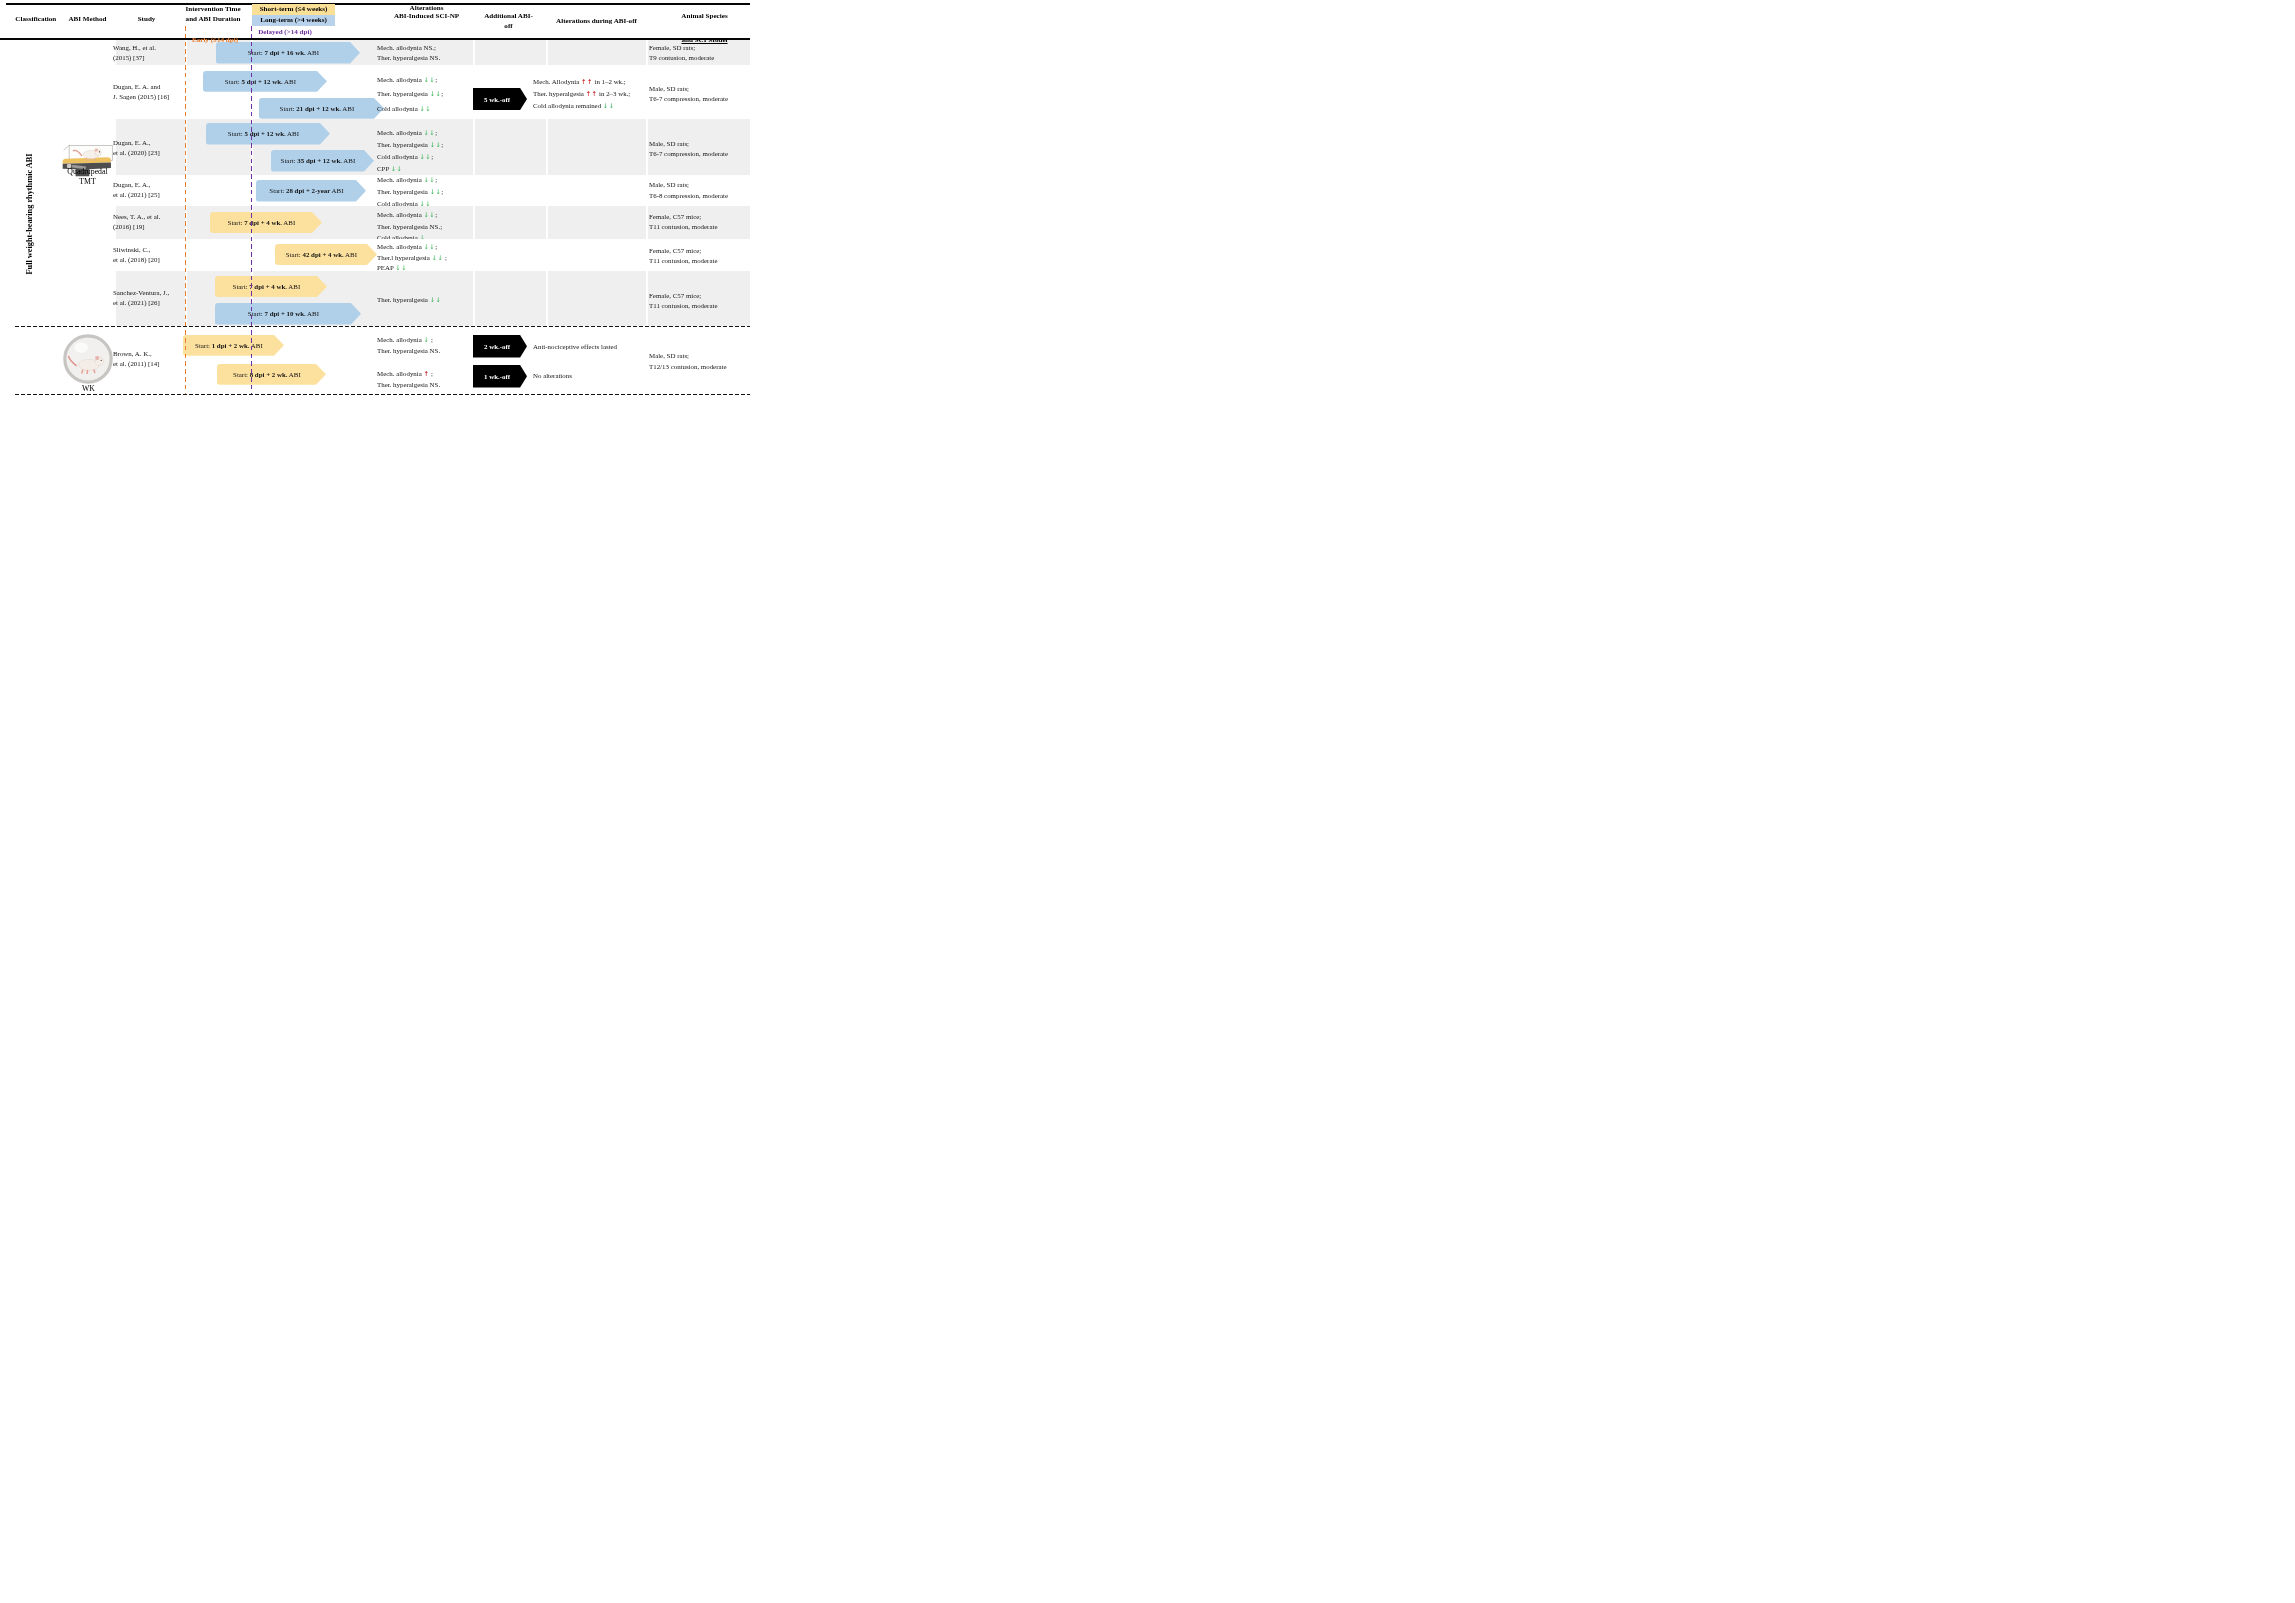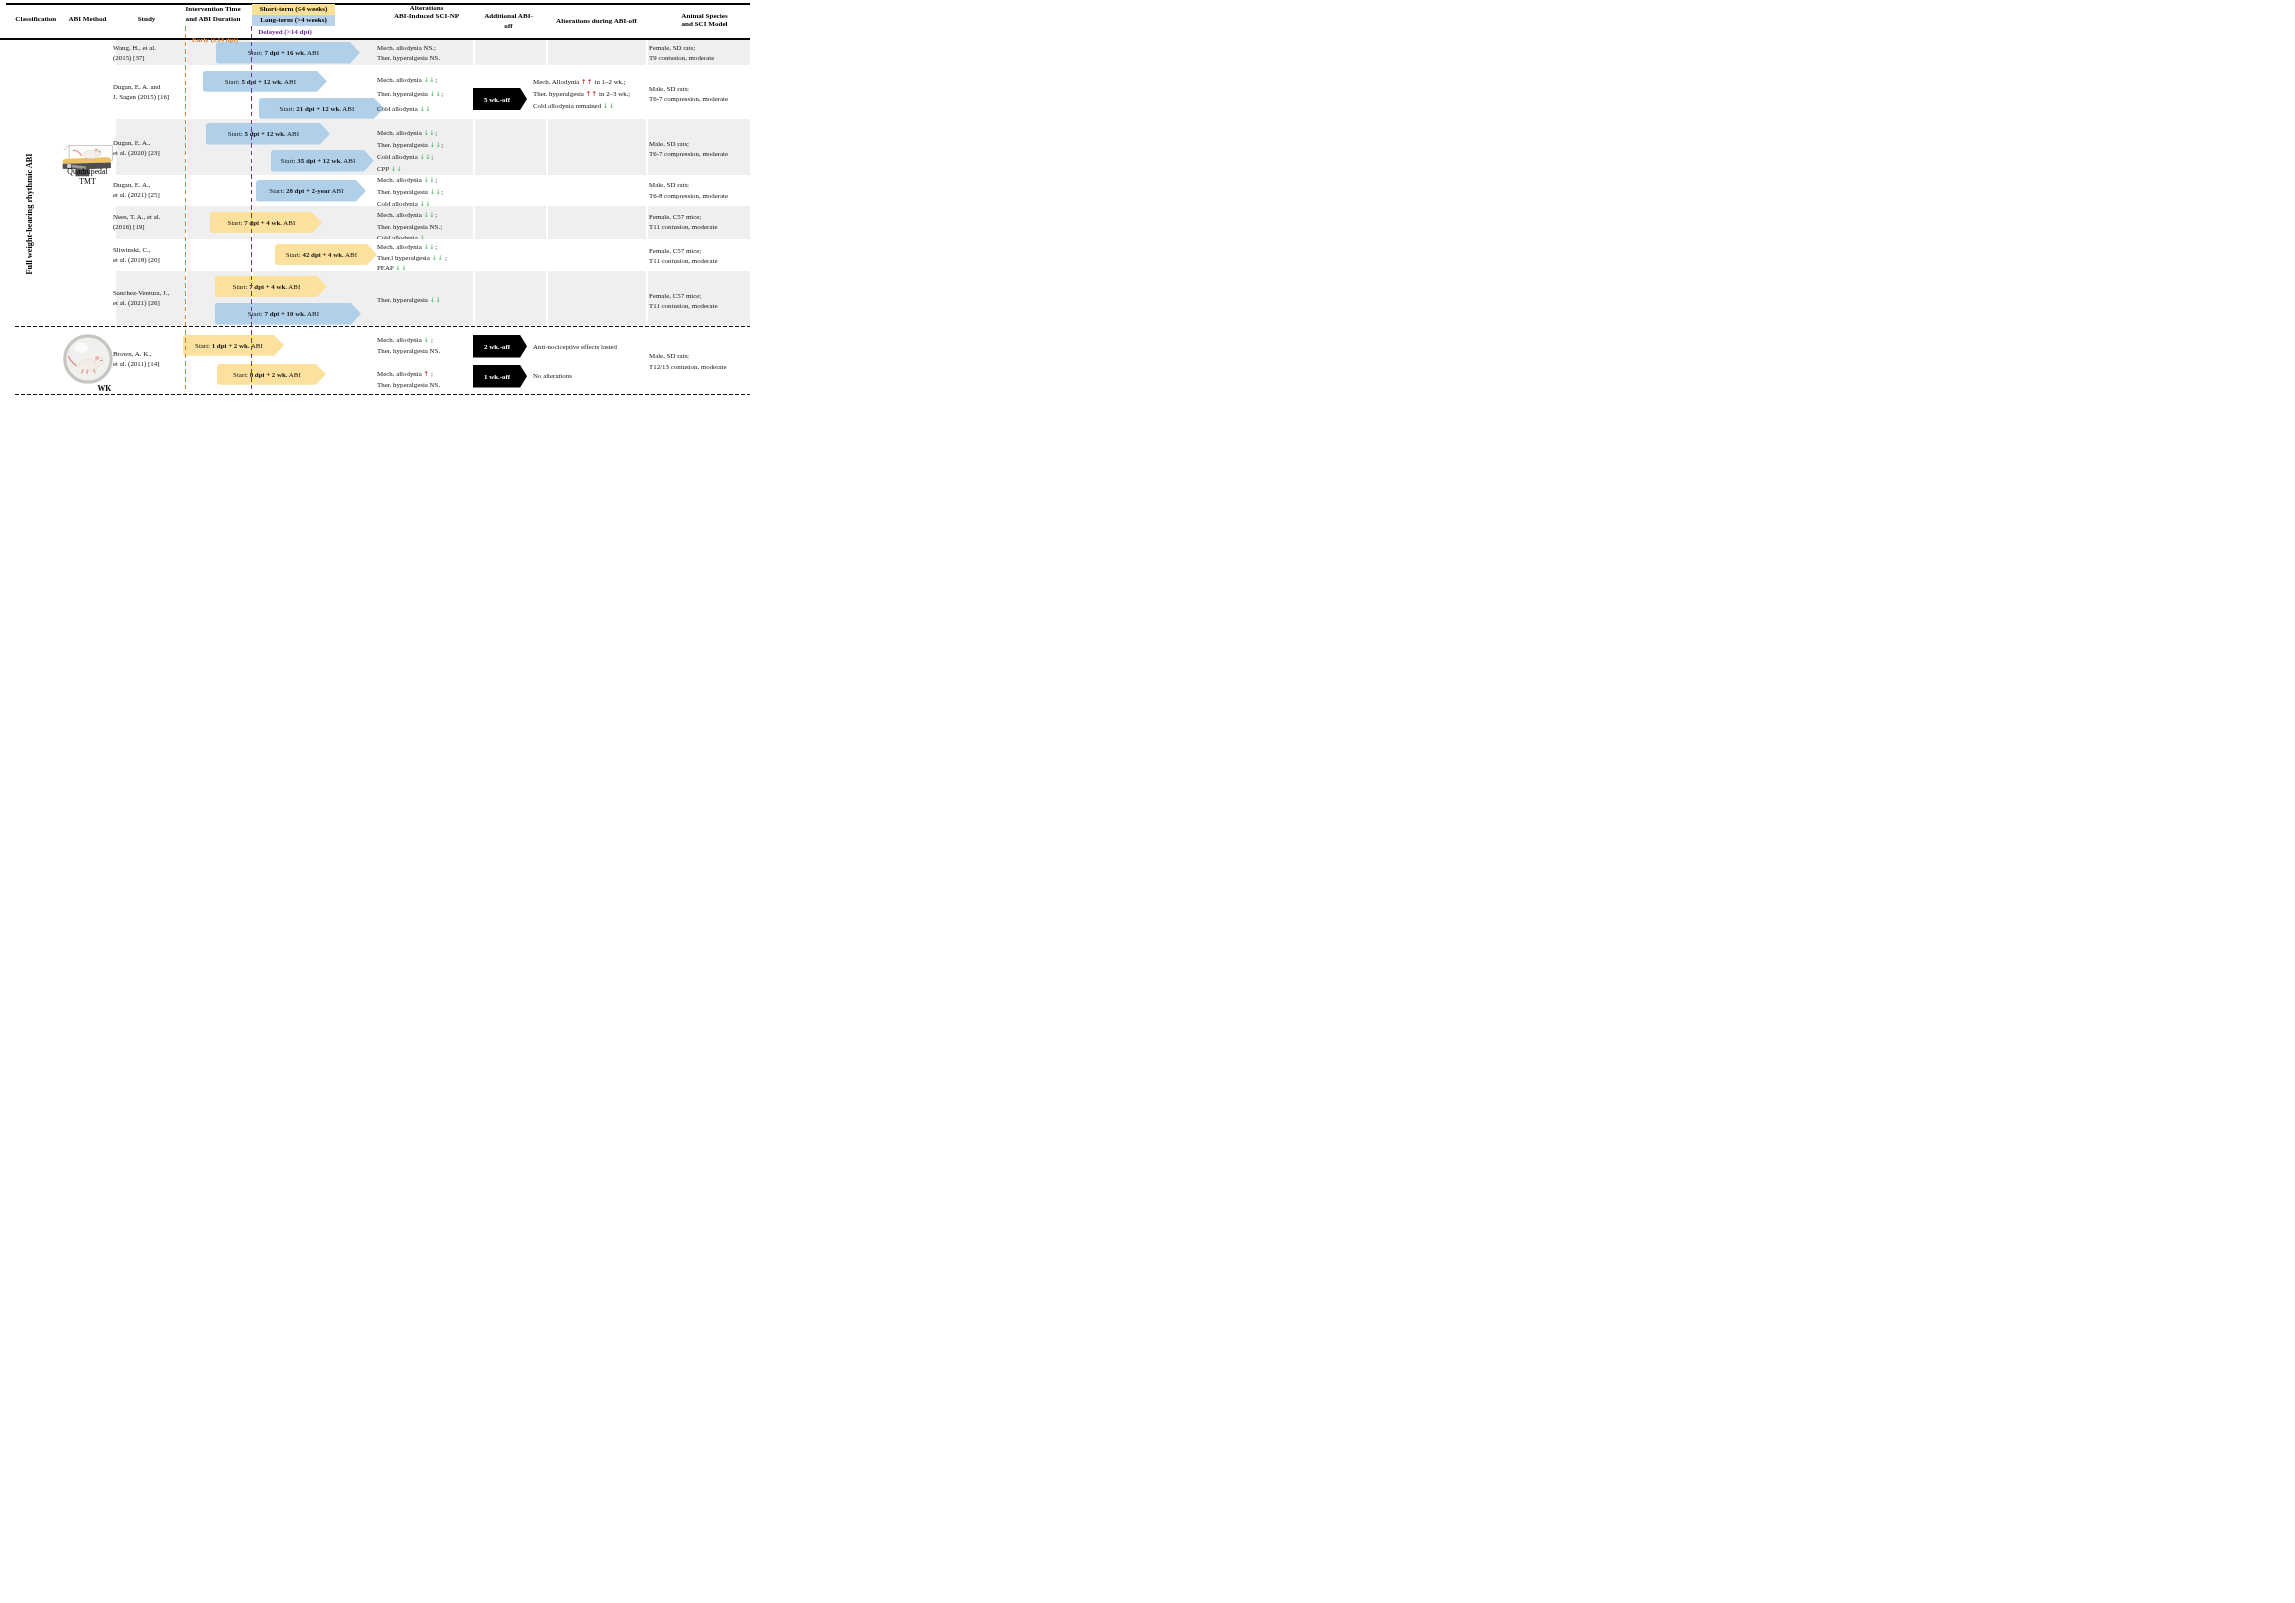--- a/index.html
+++ b/index.html
@@ -275,21 +275,21 @@
   <div class="hl" style="left:252px;top:3.7px;width:83px;height:11px;background:#fadf96;">Short-term (≤4 weeks)</div>
   <div class="hl" style="left:252px;top:14.7px;width:83px;height:11px;background:#b8d2ec;">Long-term (&gt;4 weeks)</div>
   <div class="hdr" style="left:183px;top:36px;width:64px;color:#e87d2c;">Early (≤14 dpi)</div>
   <div class="hdr" style="left:253px;top:28px;width:64px;color:#7030a0;">Delayed (&gt;14 dpi)</div>
   <div class="hdr" style="left:390px;top:11.5px;width:73px;">ABI-Induced SCI-NP</div>
   <div class="hdr" style="left:390px;top:4px;width:73px;">Alterations</div>
   <div class="hdr" style="left:481px;top:11.5px;width:55px;">Additional ABI-</div>
   <div class="hdr" style="left:481px;top:21.6px;width:55px;">off</div>
   <div class="hdr" style="left:546px;top:16.5px;width:101px;">Alterations during ABI-off</div>
   <div class="hdr" style="left:668px;top:11.5px;width:73px;">Animal Species</div>
-  <div class="hdr" style="left:668px;top:20px;width:73px;">and SCI Model</div>
+  <div class="hdr" style="left:668px;top:36px;width:73px;text-decoration:underline;">and SCI Model</div>
 
   <div class="vdash orange" style="left:185px;top:26px;height:369px;"></div>
   <div class="vdash purple" style="left:251px;top:26px;height:369px;"></div>
 
   <div class="hdash" style="left:15px;top:326px;width:735px;"></div>
   <div class="hdash" style="left:15px;top:394px;width:735px;"></div>
 
   <div class="rot-outer" style="left:29px;top:214px;">
     <div class="rot-inner">Full weight-bearing rhythmic ABI</div>
   </div>
@@ -320,18 +320,18 @@
     <ellipse cx="40" cy="30" rx="15" ry="11" fill="#fbfbfa"></ellipse>
     <path d="M30 70 Q14 58 12 48" stroke="#e0968e" stroke-width="3.5" fill="none"></path>
     <ellipse cx="57" cy="68" rx="23" ry="12" fill="#f4ede7" stroke="#dcd2c8"></ellipse>
     <circle cx="80" cy="60" r="9" fill="#f4ede7" stroke="#dcd2c8"></circle>
     <circle cx="75" cy="53" r="4.5" fill="#e8b4ac"></circle>
     <circle cx="84" cy="58" r="1.4" fill="#552b2b"></circle>
     <line x1="44" y1="78" x2="41" y2="87" stroke="#e8a49b" stroke-width="3.5"></line>
     <line x1="54" y1="79" x2="53" y2="88" stroke="#e8a49b" stroke-width="3.5"></line>
     <line x1="68" y1="78" x2="70" y2="86" stroke="#e8a49b" stroke-width="3.5"></line>
   </svg>
-  <div class="mlabel" style="left:86px;top:384px;width:37px;font-weight:bold;">
+  <div class="mlabel" style="left:70px;top:384px;width:37px;">
     <div>WK</div>
   </div>
 
 </div>
 
 
 </body></html>

